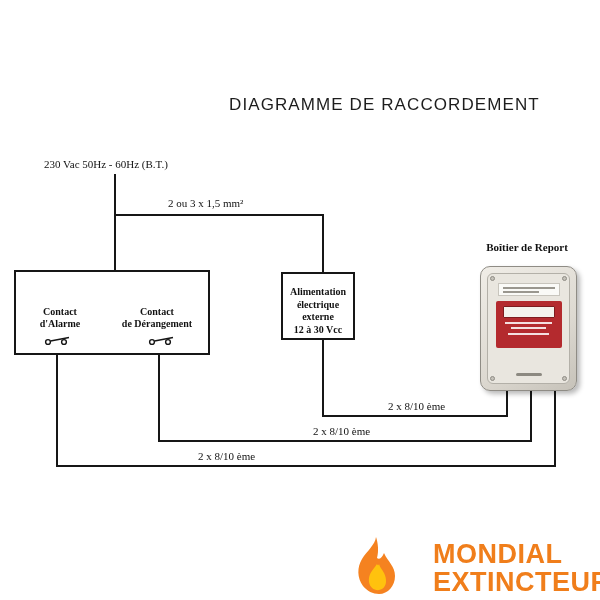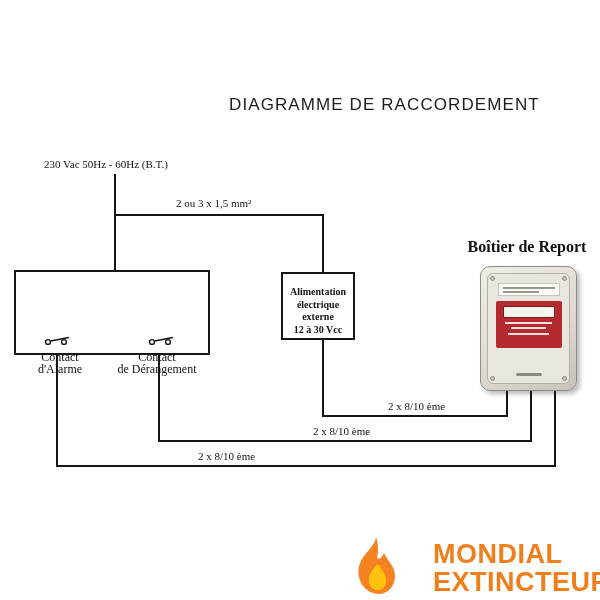--- a/index.html
+++ b/index.html
@@ -12,29 +12,29 @@
 
   #title{position:absolute;left:229px;top:95px;
     font-family:"Liberation Sans","DejaVu Sans",sans-serif;
     font-size:17px;letter-spacing:1.1px;color:#1d1d1d;font-weight:400;}
 
   .box{position:absolute;border:2px solid #161616;background:#fff;}
 
   #tableau-box{left:14px;top:270px;width:196px;height:85px;}
   .box-title{position:absolute;left:0;right:0;text-align:center;font-weight:700;
     font-size:11.5px;line-height:13px;}
-  .contact-label{position:absolute;text-align:center;font-weight:400;
-    font-size:12px;line-height:12px;margin-top:45px;}
+  .contact-label{position:absolute;text-align:center;font-weight:700;
+    font-size:10px;line-height:12px;}
   .contact-sym{position:absolute;}
 
   #alim-box{left:281px;top:272px;width:74px;height:68px;padding-top:12px;
     text-align:center;font-weight:700;font-size:10px;line-height:12.5px;}
 
   #boitier-label{position:absolute;left:460px;top:241px;width:134px;text-align:center;
-    font-weight:700;font-size:16px;line-height:12.5px;}
+    font-weight:700;font-size:11px;line-height:12.5px;}
 
   
   #device{position:absolute;left:480px;top:266px;width:97px;height:125px;border-radius:10px;
     background:linear-gradient(145deg,#f0ede7 0%,#ddd9d1 60%,#c6c2b9 100%);
     border:1px solid #8f8c85;box-shadow:3px 3px 5px rgba(0,0,0,.28);}
   .device-face{position:absolute;left:6px;top:6px;right:6px;bottom:6px;border-radius:6px;
     background:#e9e6df;border:1px solid #b3b0a8;}
   .screw{position:absolute;width:5px;height:5px;border-radius:50%;background:#c4c1b9;border:1px solid #8f8c85;}
   .s-tl{left:2px;top:2px}.s-tr{right:2px;top:2px}.s-bl{left:2px;bottom:2px}.s-br{right:2px;bottom:2px}
   .device-toplabel{position:absolute;left:50%;transform:translateX(-50%);top:9px;width:62px;height:13px;
@@ -72,21 +72,21 @@
   <div class="wire" style="left:506px;top:389px;width:2px;height:28px;"></div>
 
   <div class="wire" style="left:158px;top:355px;width:2px;height:87px;"></div>
   <div class="wire" style="left:158px;top:440px;width:374px;height:2px;"></div>
   <div class="wire" style="left:530px;top:389px;width:2px;height:53px;"></div>
 
   <div class="wire" style="left:56px;top:355px;width:2px;height:112px;"></div>
   <div class="wire" style="left:56px;top:465px;width:500px;height:2px;"></div>
   <div class="wire" style="left:554px;top:389px;width:2px;height:78px;"></div>
 
-  <div class="lbl" style="left:176px;top:197px;">2 ou 3 x 1,5 mm²</div>
+  <div class="lbl" style="left:168px;top:197px;">2 ou 3 x 1,5 mm²</div>
   <div class="lbl" style="left:388px;top:400px;">2 x 8/10 ème</div>
   <div class="lbl" style="left:313px;top:425px;">2 x 8/10 ème</div>
   <div class="lbl" style="left:198px;top:450px;">2 x 8/10 ème</div>
 
   <div class="box" id="tableau-box">
 
     <div class="contact-label" style="left:2px;top:34px;width:84px;">
       <div>Contact</div>
       <div>d'Alarme</div>
     </div>

